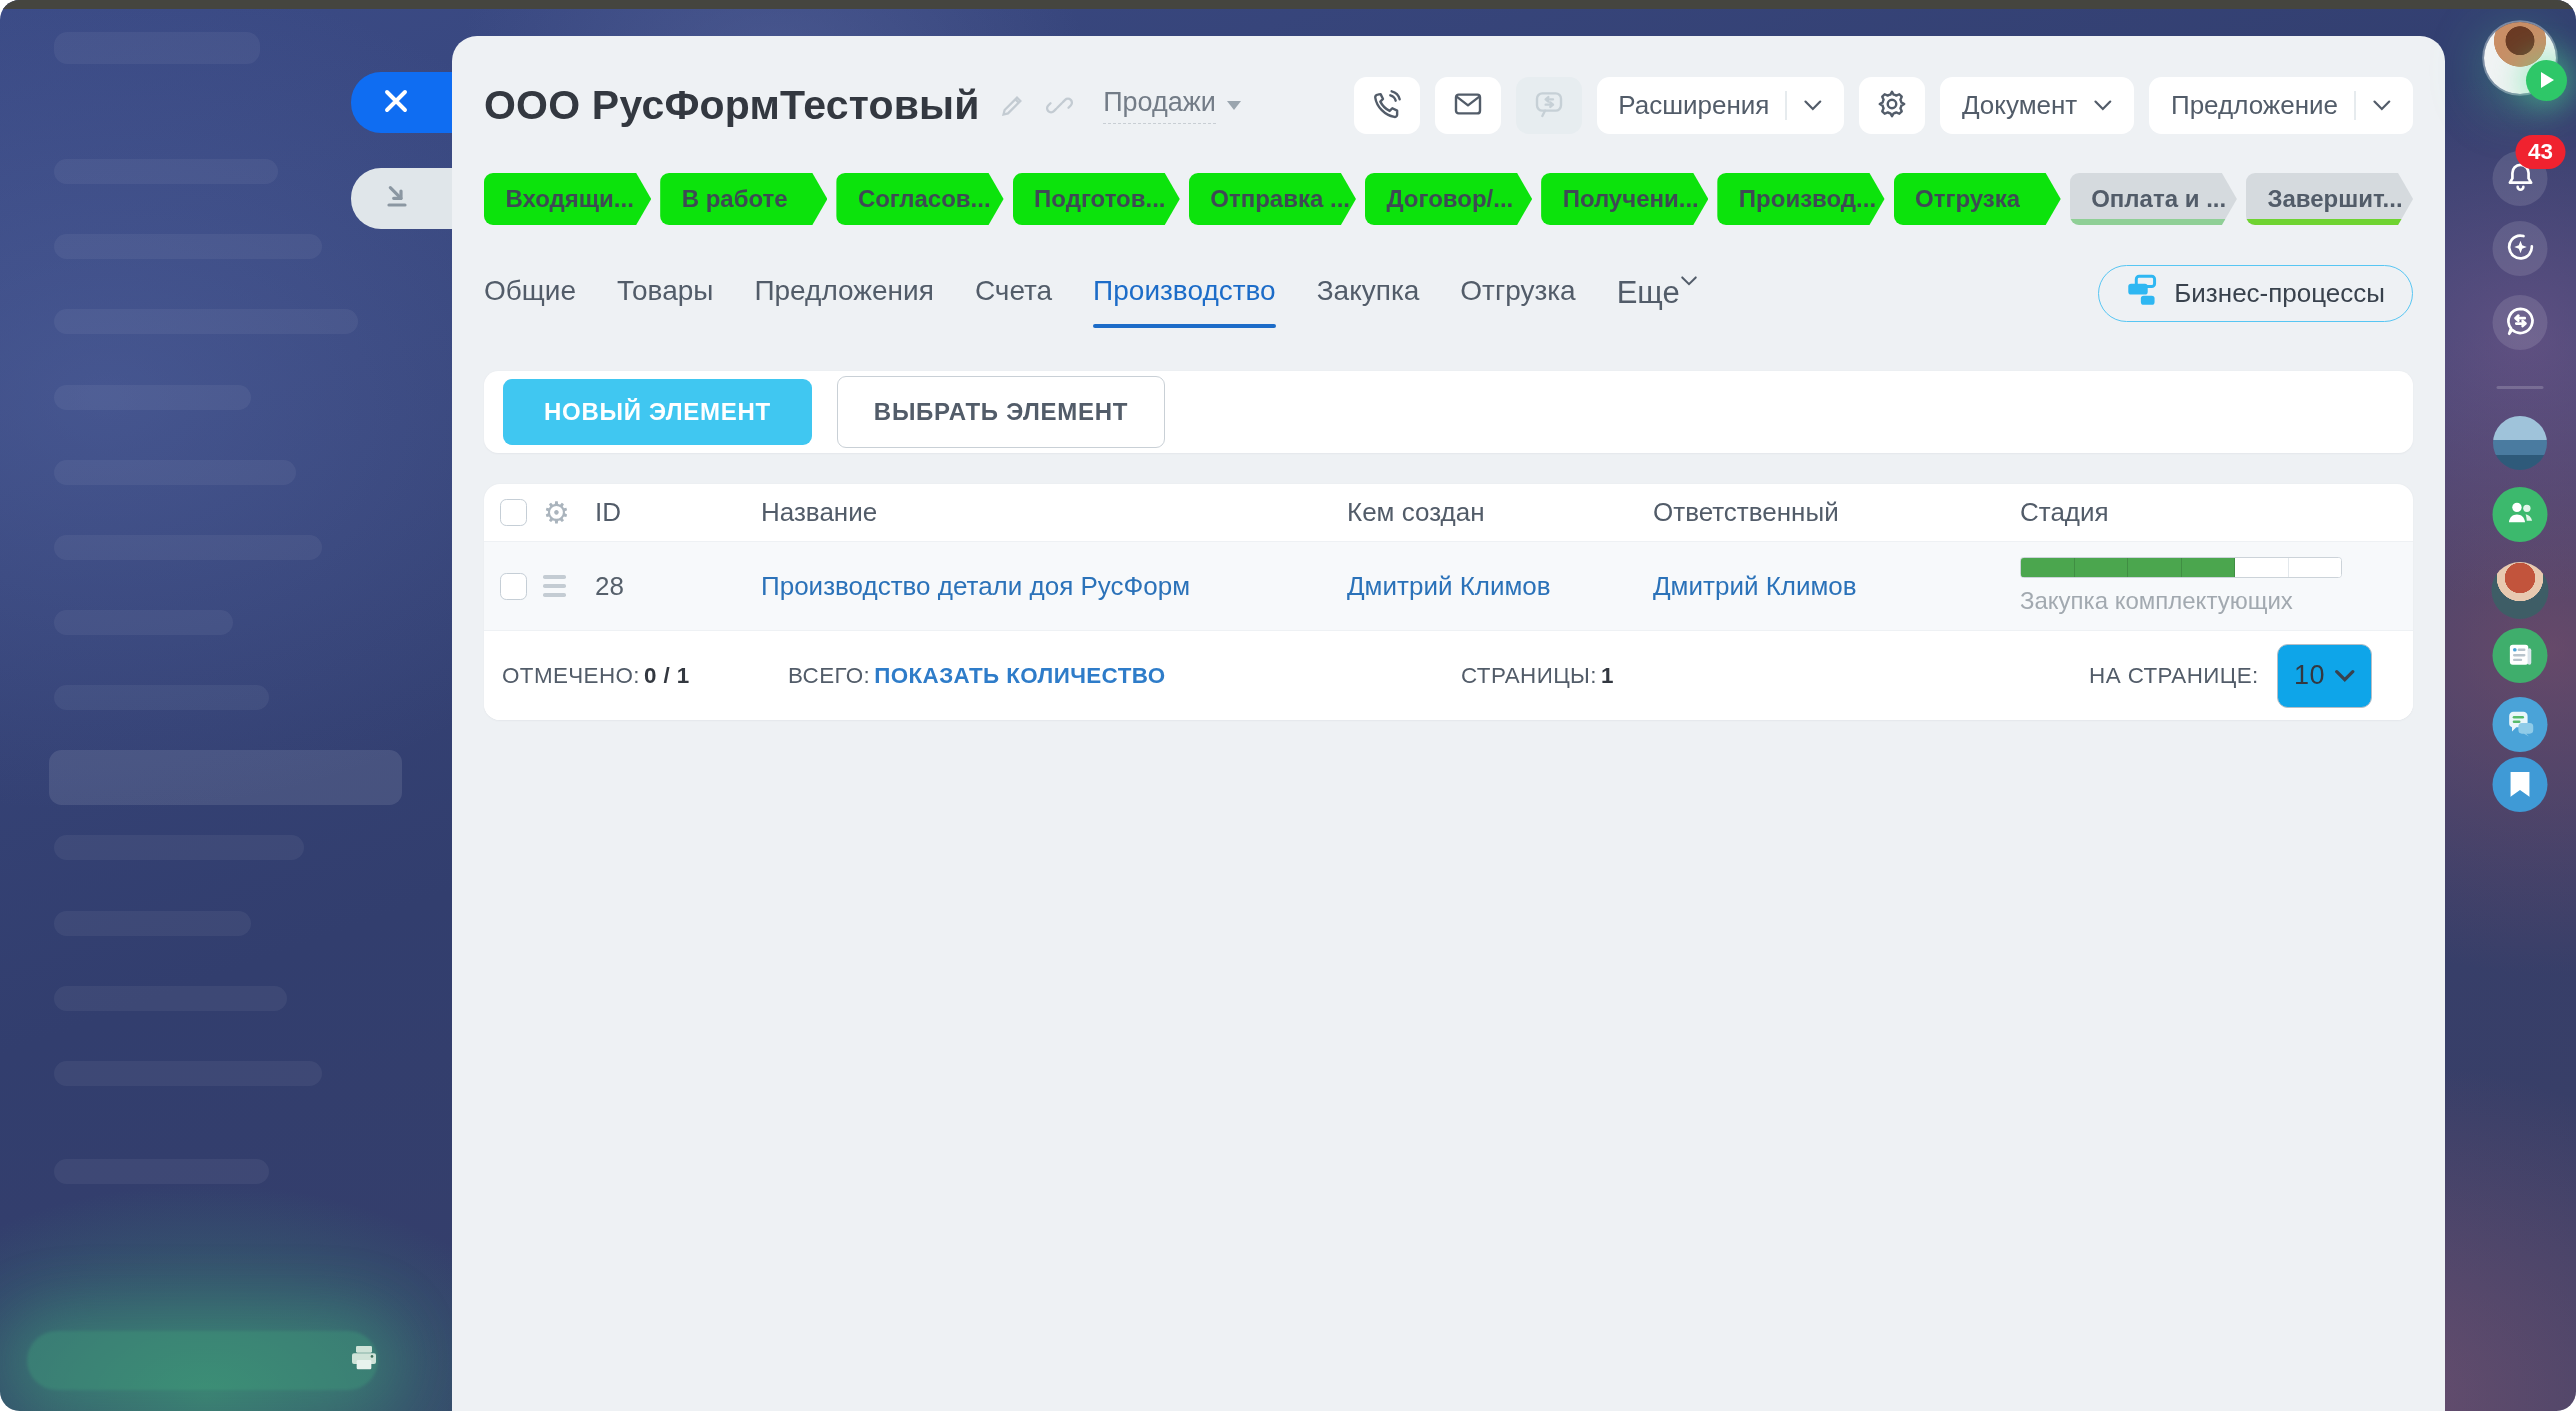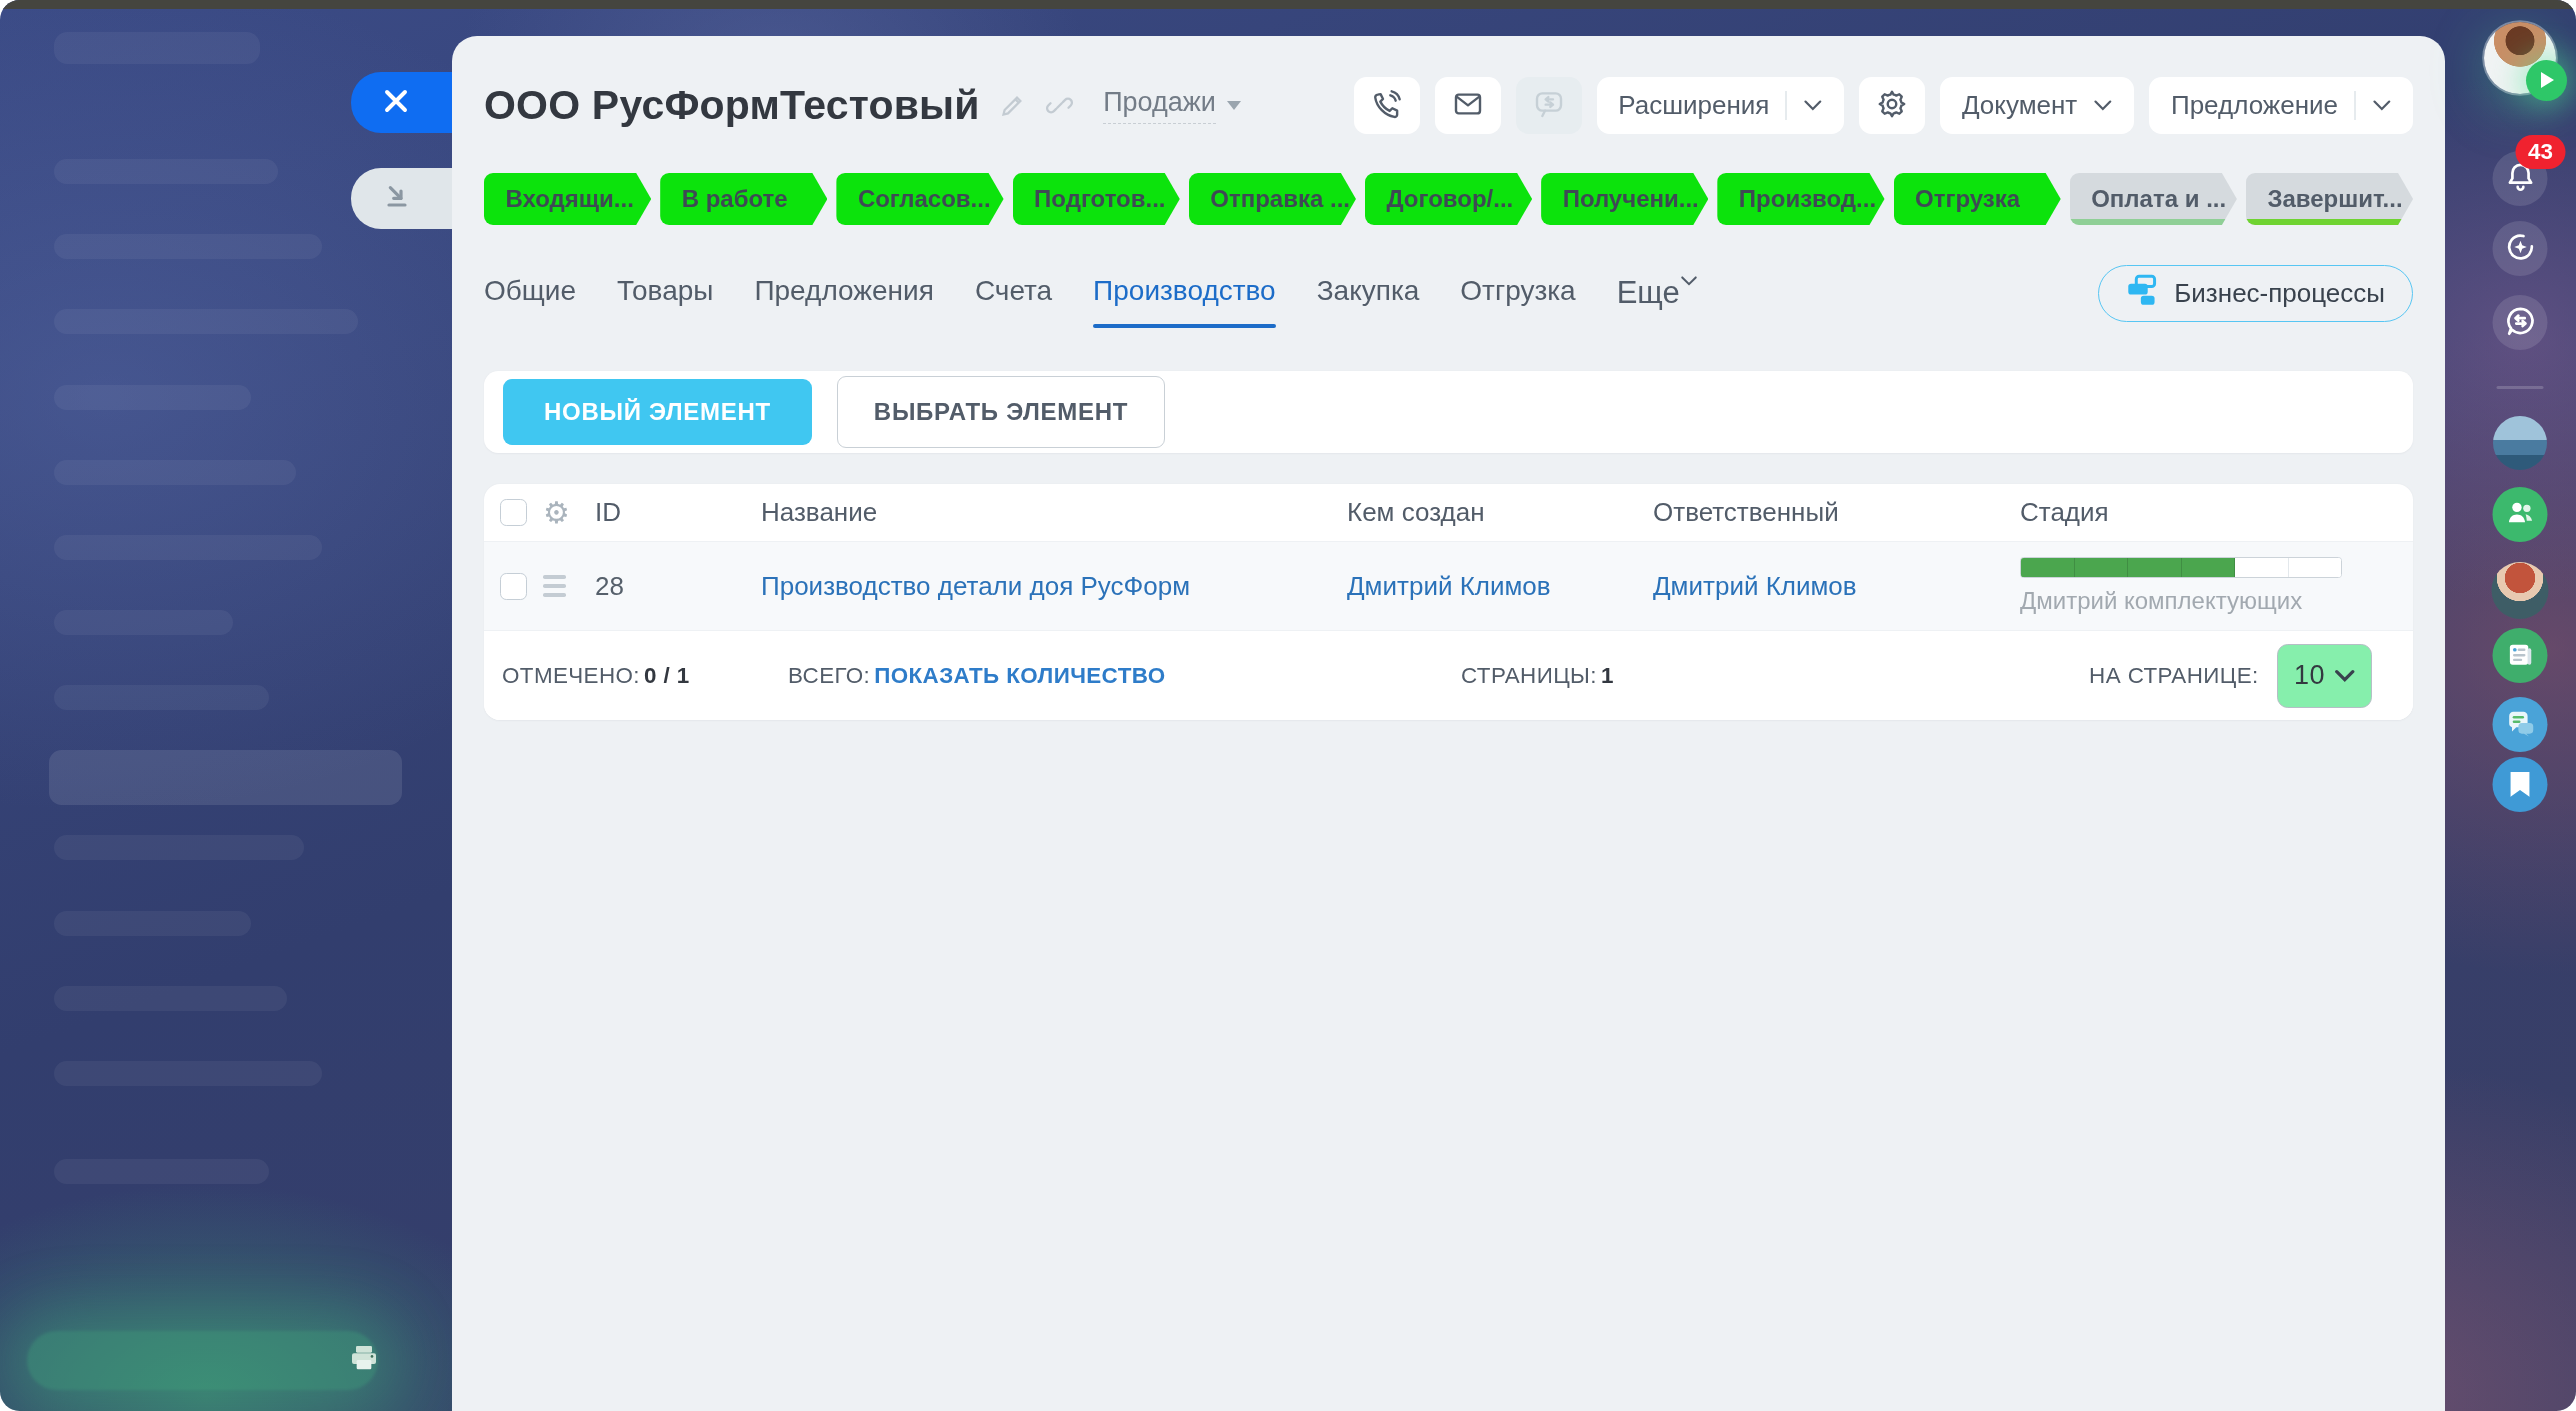--- a/index.html
+++ b/index.html
@@ -97,21 +97,21 @@
   .pbar .seg{flex:1;background:#fff;border-right:0.9px solid #e3e8ec;}
   .pbar .seg:last-child{border-right:none;}
   .pbar .seg.filled{background:#4ba64e;border-right:1.8px solid rgba(0,0,0,.14);}
   .plabel{font-size:24px;color:#a2a9b0;}
 
   .g-foot{position:relative;height:89px;background:#fff;font-size:22.4px;letter-spacing:0.4px;color:#525c69;}
   .g-foot .item{position:absolute;top:50%;transform:translateY(-50%);display:flex;align-items:center;gap:4px;white-space:nowrap;}
   .g-foot b{color:#333840;}
   .foot-link{color:#2e7cc9;font-weight:700;cursor:pointer;}
   .pp-select{display:flex;align-items:center;justify-content:space-between;width:95px;height:64px;
-    border:1.8px solid #b6bec6;border-radius:10.7px;background:#86efac;padding:0 16px;cursor:pointer;}
+    border:1.8px solid #b6bec6;border-radius:10.7px;background:#0ea5e9;padding:0 16px;cursor:pointer;}
   .pp-select .val{font-size:27px;color:#333840;}
 
   
   .rail{position:absolute;right:0;top:0;bottom:0;width:131px;z-index:3;}
   .rail-item{position:absolute;left:75px;transform:translateX(-50%);}
   .avatar{border-radius:50%;cursor:pointer;}
   .avatar-top{top:21.5px;width:72px;height:72px;
     background:radial-gradient(circle at 50% 26%,#6b3a24 0 22%,#c98e66 23% 40%,#f1f3f4 41% 100%);
     box-shadow:0 0 0 5.4px rgba(40,50,90,.0),0 0 0 1.8px rgba(255,255,255,.35),0 12.5px 54px rgba(80,230,150,.35);}
   .play-badge{position:absolute;right:-10.7px;bottom:-7.2px;width:41px;height:41px;border-radius:50%;
@@ -375,21 +375,21 @@
         <a class="cell link">Дмитрий Климов</a>
         <div class="cell stage-cell">
           <div class="pbar">
               <span class="seg filled"></span>
               <span class="seg filled"></span>
               <span class="seg filled"></span>
               <span class="seg filled"></span>
               <span class="seg"></span>
               <span class="seg"></span>
             </div>
-          <div class="plabel">Дмитрий комплектующих</div>
+          <div class="plabel">Закупка комплектующих</div>
         </div>
       </div>
       <div class="g-foot">
         <span class="item" style="left:18px;">
           <span>ОТМЕЧЕНО:</span>
           <b>0 / 1</b>
         </span>
         <span class="item" style="left:304px;">
           <span>ВСЕГО:</span>
           <span class="foot-link">ПОКАЗАТЬ КОЛИЧЕСТВО</span>

